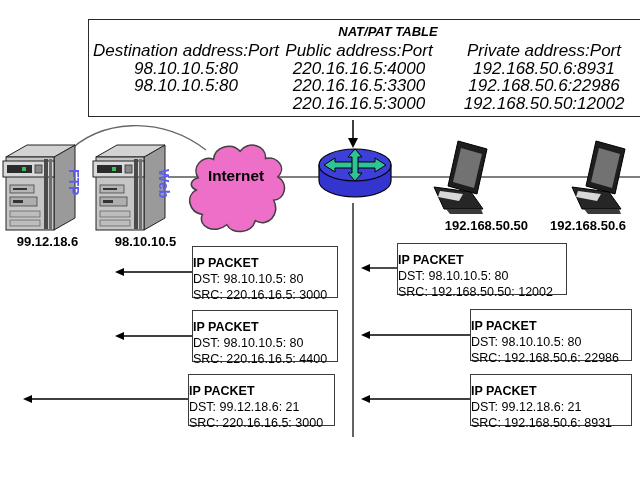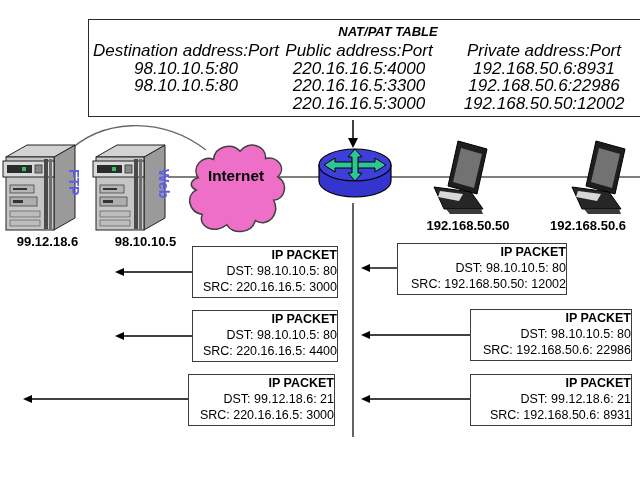--- a/index.html
+++ b/index.html
@@ -19,21 +19,21 @@
   .nat-col{position:absolute;top:22px;text-align:center;font-size:17px;line-height:17.5px;}
   .nat-col .hdr{white-space:nowrap;}
   .col1{left:0;width:194px;}
   .col2{left:185px;width:170px;}
   .col3{left:355px;width:200px;}
   
   .dev-label{font-weight:bold;font-size:13px;text-align:center;white-space:nowrap;}
   
   .packet{
     background:#fff;border:1px solid #3c3c3c;box-sizing:border-box;
-    text-align:right;font-size:12.5px;line-height:16px;padding-top:0;
+    text-align:left;font-size:12.5px;line-height:16px;padding-top:8px;
   }
   .packet-title{font-weight:bold;}
   .lines-layer{left:0;top:0;z-index:0;}
   .component{z-index:2;}
   .boxes{z-index:3;}
 </style>
 </head>
 <body>
 
 <div class="canvas">
@@ -149,21 +149,21 @@
     <path d="M 38 2 L 31 10 L 35 10 L 35 26 L 31 26 L 38 34 L 45 26 L 41 26 L 41 10 L 45 10 Z" stroke="#000" stroke-width="1" fill="#2fc493"></path>
   </svg>
 
   <svg class="abs component" style="left:432px;top:139px;" width="64" height="78" viewBox="0 0 64 78">
     <polygon points="26,2 55,10 45,55 16,47" fill="#1e1e1e" stroke="#000" stroke-width="1"></polygon>
     <polygon points="29,9 50,15 42,49 21,43" fill="#727272"></polygon>
     <polygon points="2,48 39,53 51,70 12,70" fill="#262626" stroke="#000" stroke-width="1"></polygon>
     <polygon points="8,52 31,55 27,62 6,58" fill="#d8d8d8"></polygon>
     <polygon points="14,70 49,70 51,75 18,75" fill="#3a3a3a"></polygon>
   </svg>
-  <div class="abs dev-label" style="left:408px;top:218px;width:120px;">192.168.50.50</div>
+  <div class="abs dev-label" style="left:408px;top:218px;width:120px;text-align:right;">192.168.50.50</div>
 
   <svg class="abs component" style="left:570px;top:139px;" width="64" height="78" viewBox="0 0 64 78">
     <polygon points="26,2 55,10 45,55 16,47" fill="#1e1e1e" stroke="#000" stroke-width="1"></polygon>
     <polygon points="29,9 50,15 42,49 21,43" fill="#727272"></polygon>
     <polygon points="2,48 39,53 51,70 12,70" fill="#262626" stroke="#000" stroke-width="1"></polygon>
     <polygon points="8,52 31,55 27,62 6,58" fill="#d8d8d8"></polygon>
     <polygon points="14,70 49,70 51,75 18,75" fill="#3a3a3a"></polygon>
   </svg>
   <div class="abs dev-label" style="left:528px;top:218px;width:120px;">192.168.50.6</div>
 

